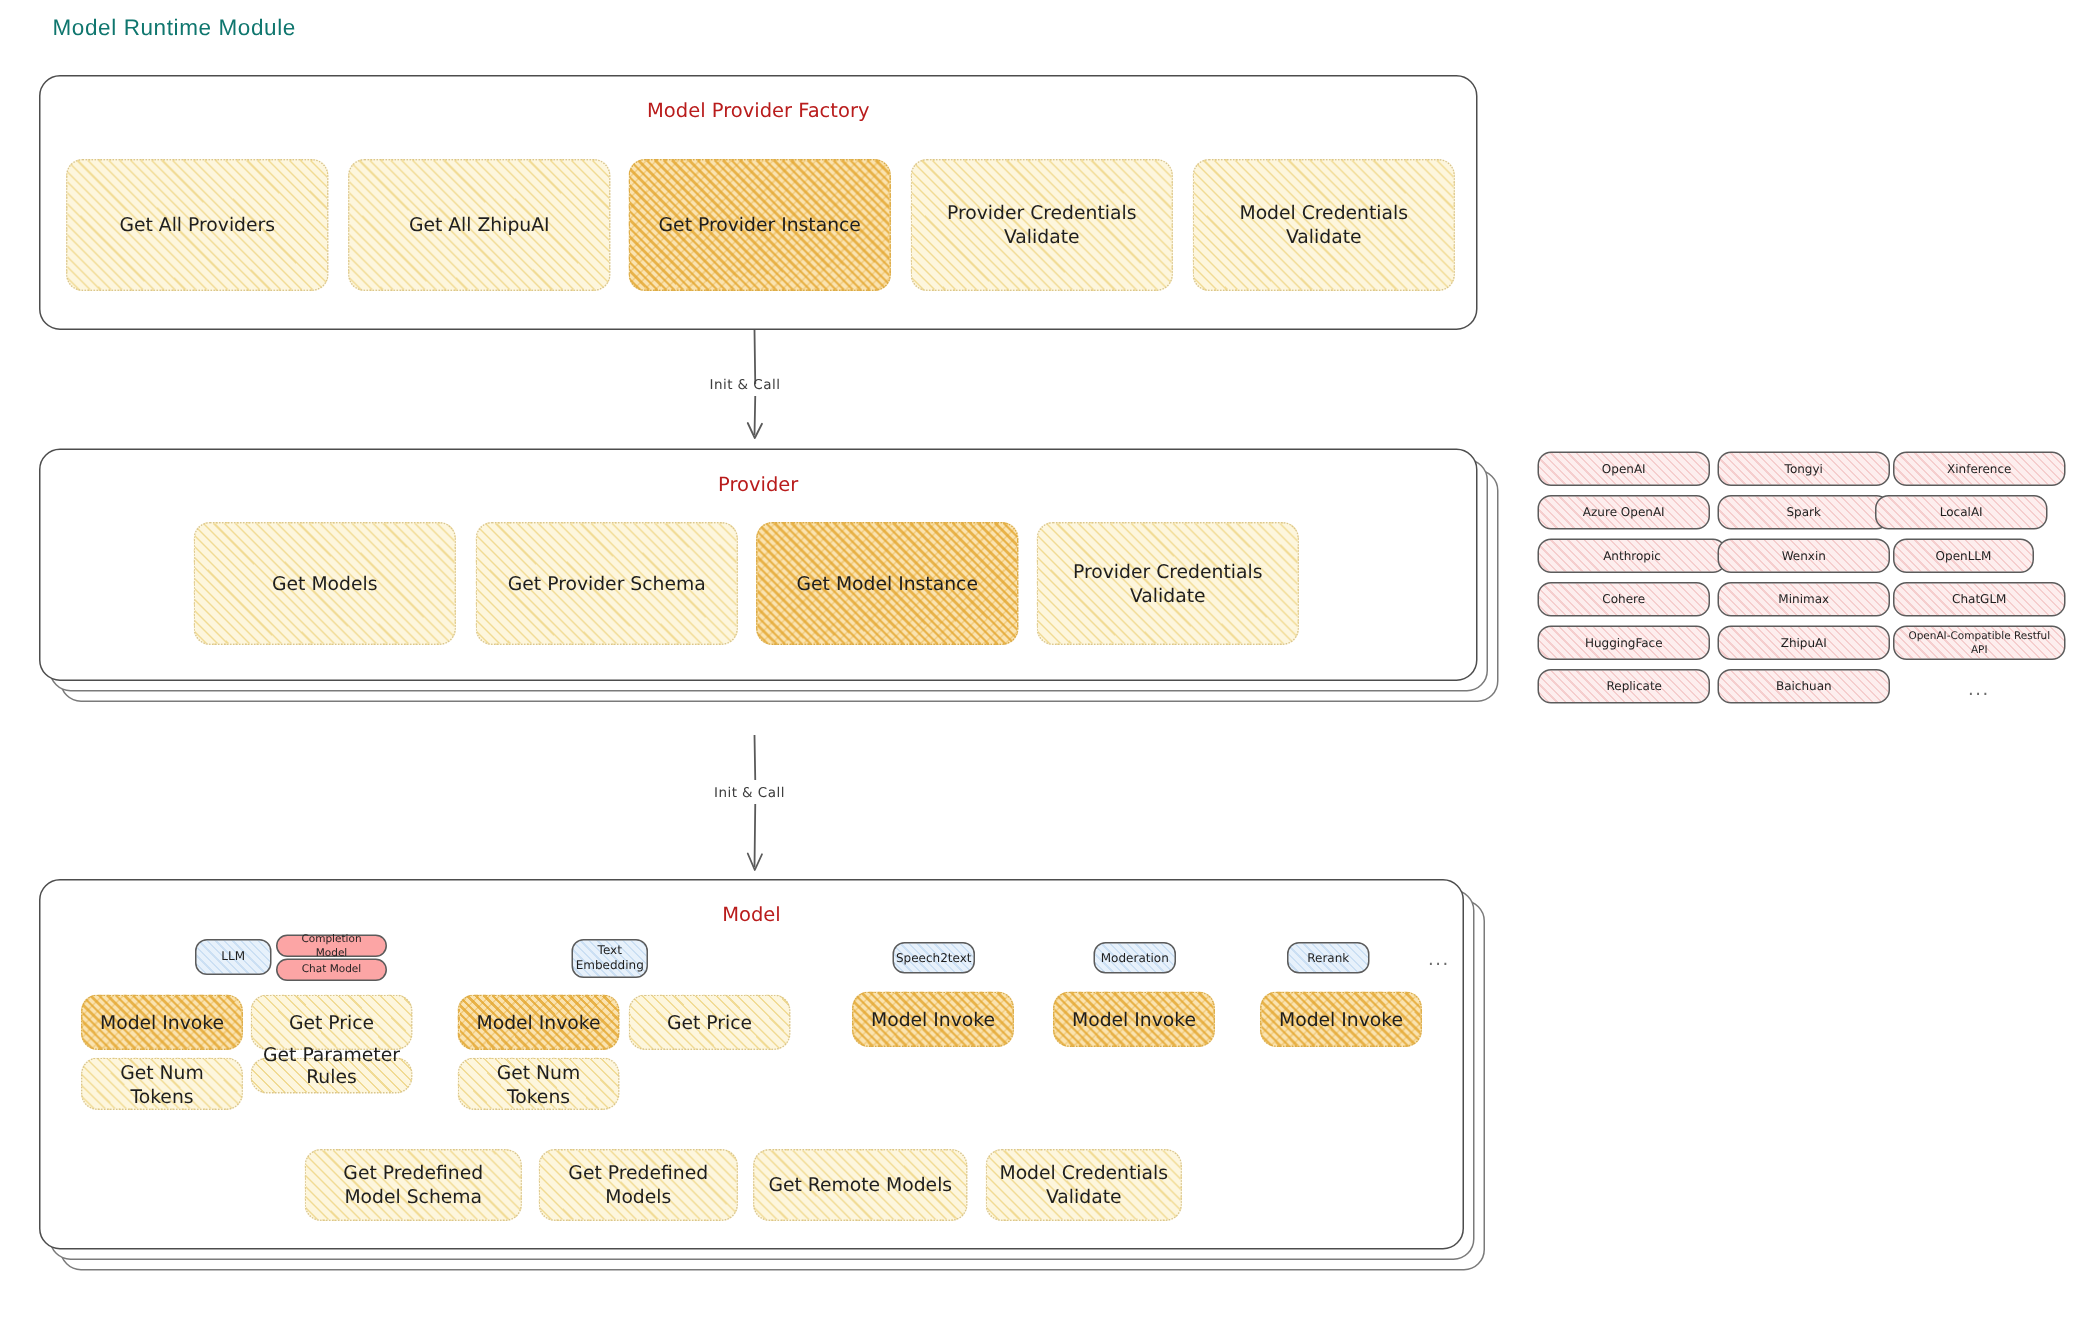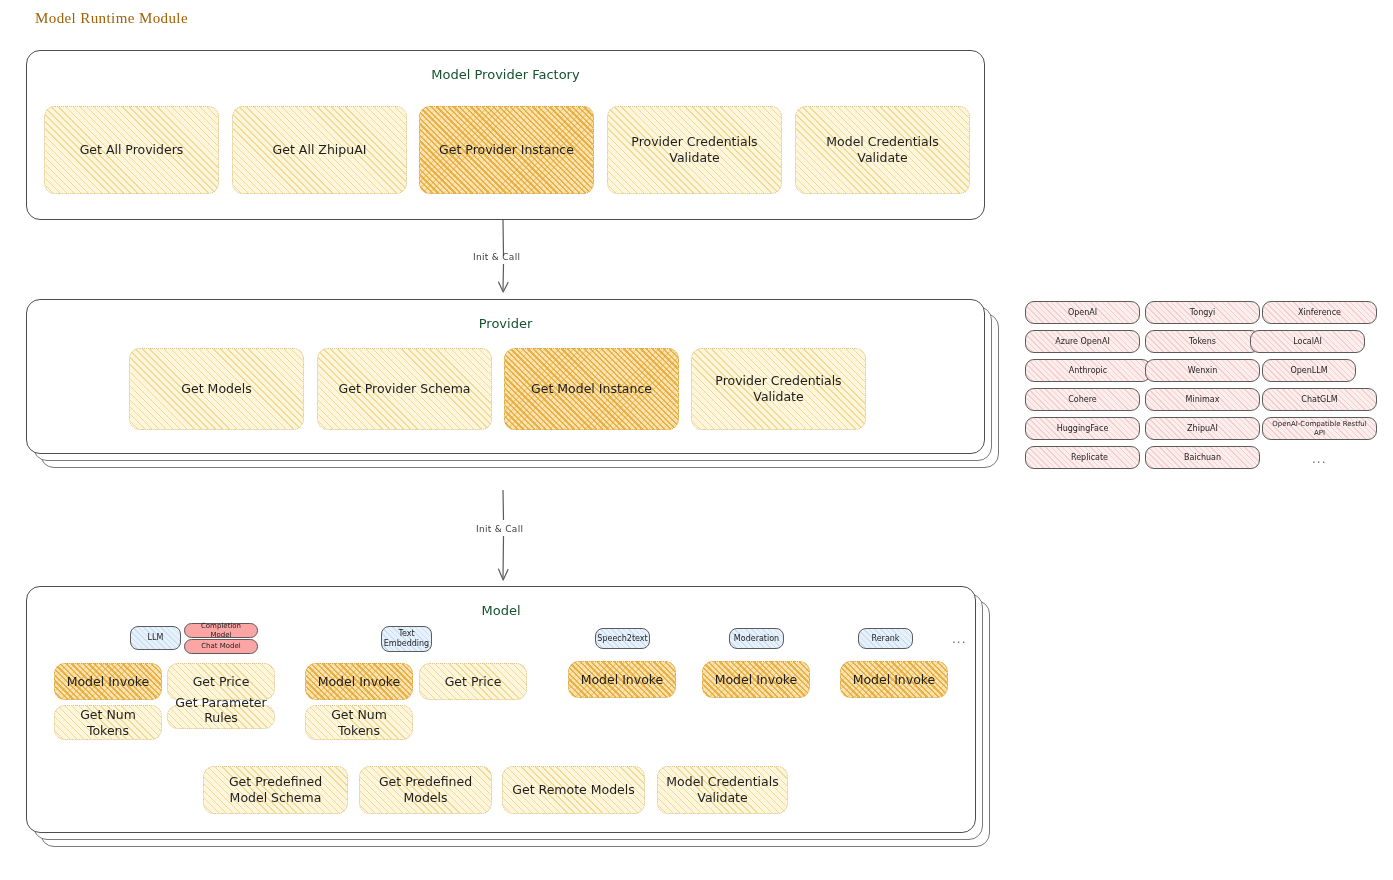--- a/index.html
+++ b/index.html
@@ -9,35 +9,35 @@
     font-family:"DejaVu Sans", sans-serif;
     color:#1e1e1e;
     overflow:hidden;
     position:relative;
   }
   .stage{position:absolute;left:0;top:0;width:1393px;height:880px;}
 
   
   #page-title{
     position:absolute;left:35px;top:10px;
-    font-size:15px;letter-spacing:.4px;color:#a16207;
-    font-family:Liberation Serif, serif;
+    font-size:15px;letter-spacing:.4px;color:#0f766e;
+    font-family:Liberation Sans, sans-serif;
   }
 
   
   .panel{
     position:absolute;
     border:1.3px solid #4d4d4d;
     border-radius:14px;
     background:#ffffff;
     box-sizing:border-box;
   }
   .panel-title{
     position:absolute;left:0;right:0;top:16px;
-    text-align:center;font-size:13px;color:#14532d;
+    text-align:center;font-size:13px;color:#b91c1c;
   }
   
   .stack-layer{
     position:absolute;
     border:1.1px solid #7a7a7a;
     border-radius:14px;
     background:#ffffff;
     box-sizing:border-box;
   }
 
@@ -178,21 +178,21 @@
     <span class="lbl">HuggingFace</span>
   </div>
   <div class="node n-pink" style="left:1025px;top:446px;width:115px;height:23px;padding-left:20px;">
     <span class="lbl">Replicate</span>
   </div>
 
   <div class="node n-pink" style="left:1145px;top:301px;width:115px;height:23px;">
     <span class="lbl">Tongyi</span>
   </div>
   <div class="node n-pink" style="left:1145px;top:330px;width:115px;height:23px;">
-    <span class="lbl">Tokens</span>
+    <span class="lbl">Spark</span>
   </div>
   <div class="node n-pink" style="left:1145px;top:359px;width:115px;height:23px;">
     <span class="lbl">Wenxin</span>
   </div>
   <div class="node n-pink" style="left:1145px;top:388px;width:115px;height:23px;">
     <span class="lbl">Minimax</span>
   </div>
   <div class="node n-pink" style="left:1145px;top:417px;width:115px;height:23px;">
     <span class="lbl">ZhipuAI</span>
   </div>

